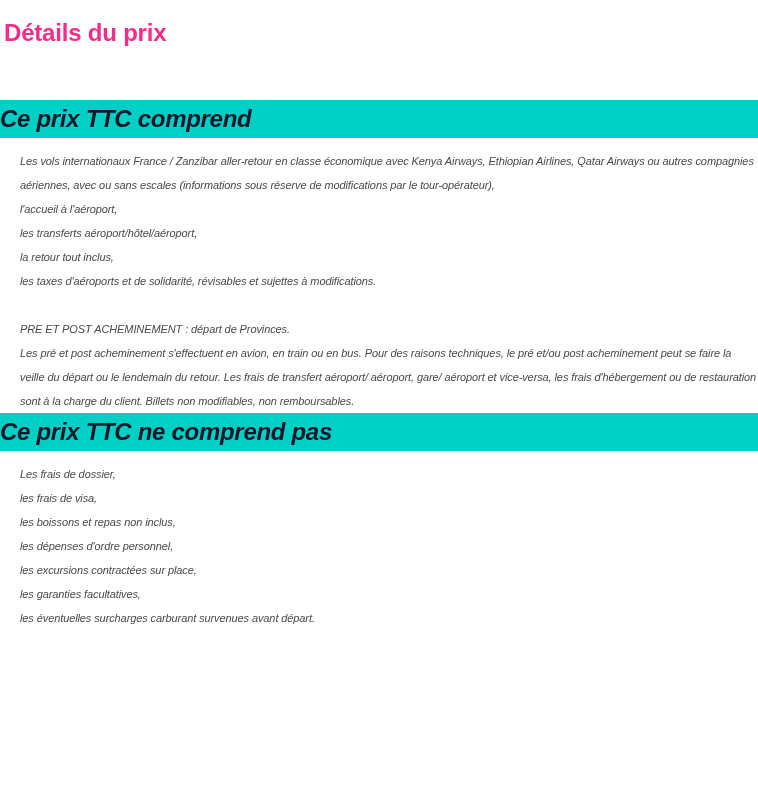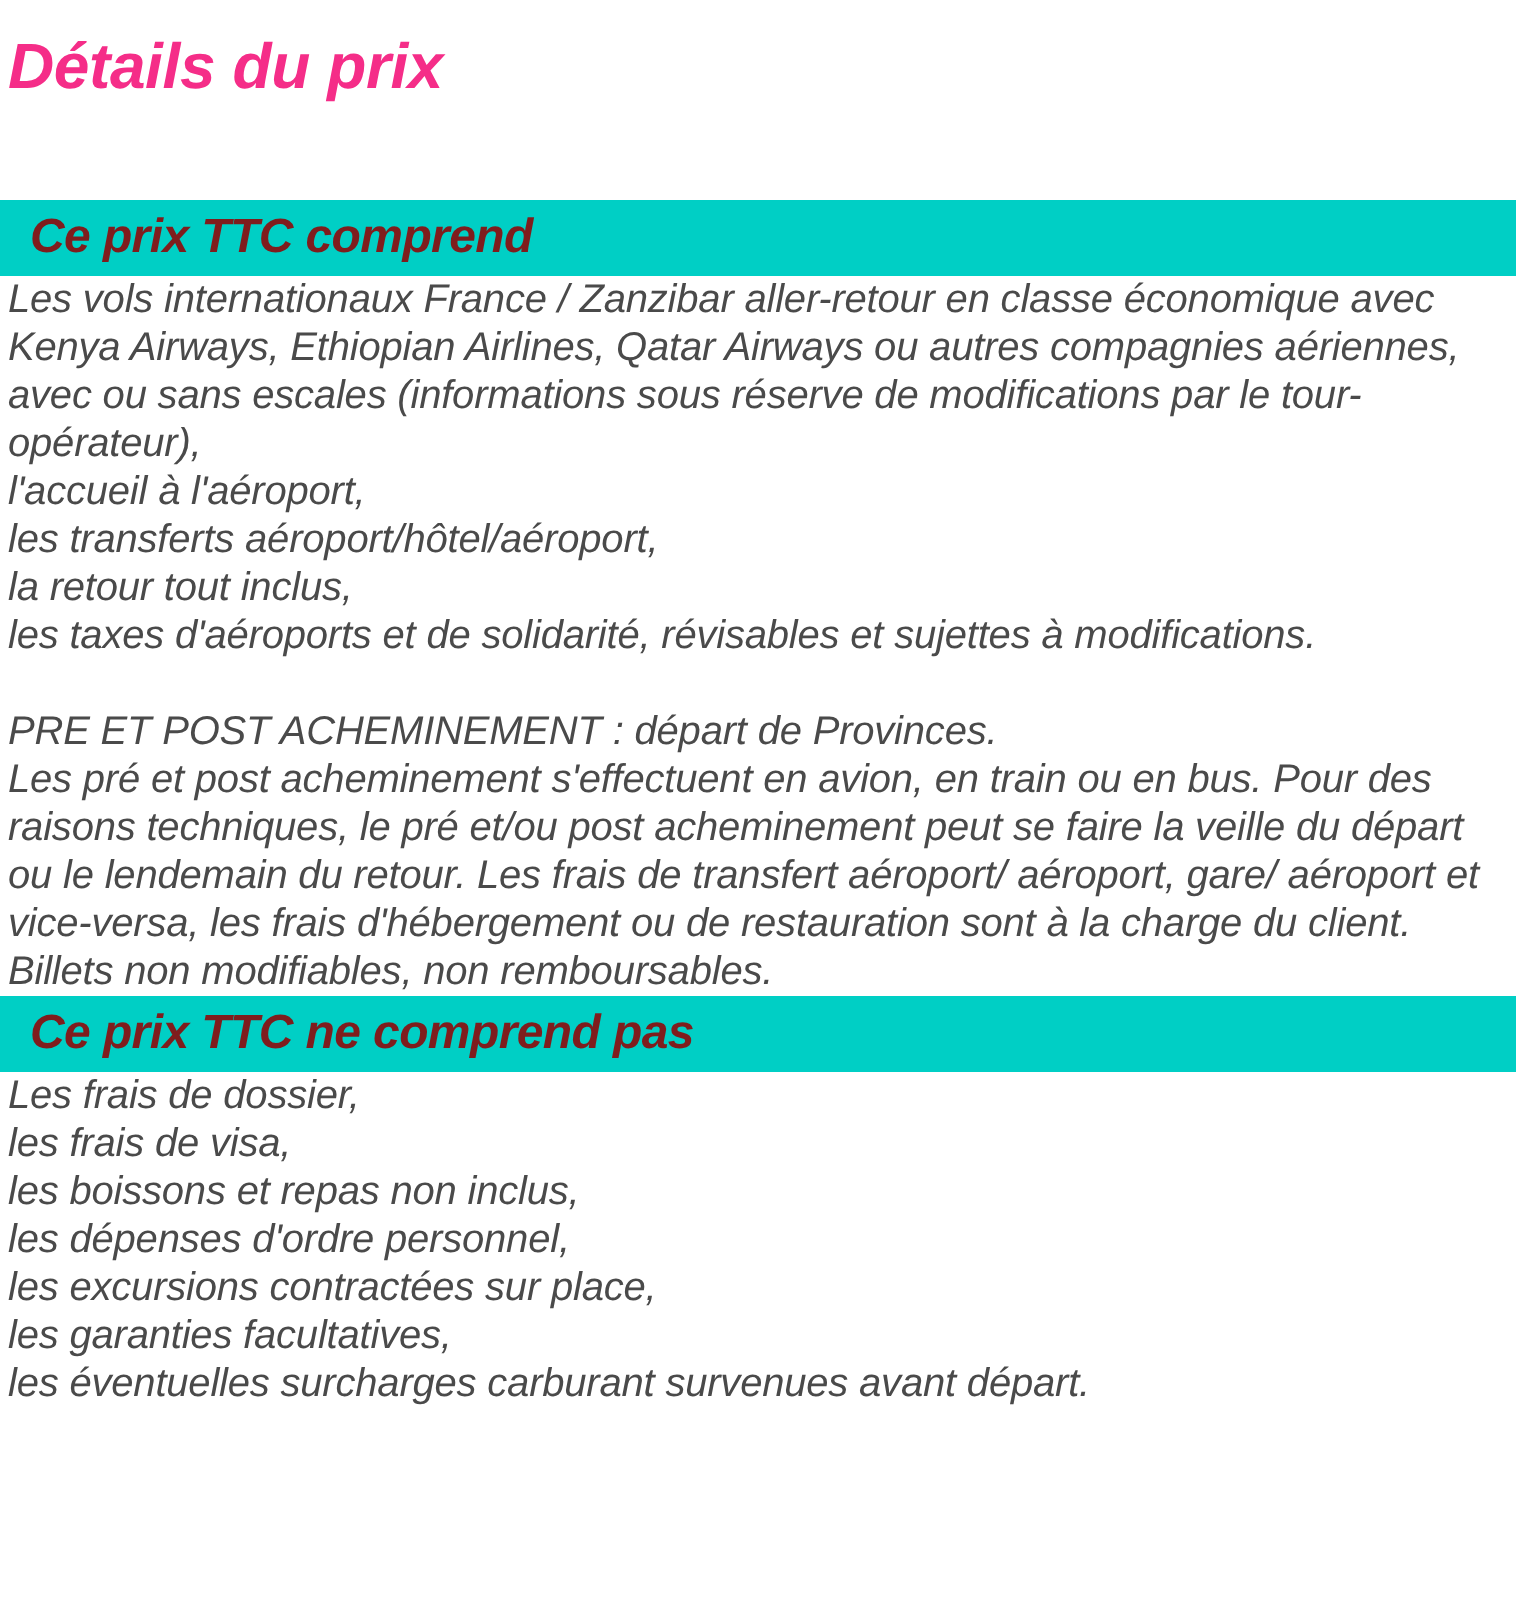--- a/index.html
+++ b/index.html
@@ -8,51 +8,50 @@
     background: #ffffff;
   }
   body {
     width: 758px;
     height: 803px;
     overflow: hidden;
     font-family: "Liberation Sans", sans-serif;
   }
   .page-title {
     margin: 20px 0 0 4px;
-    font-size: 32px;
+    font-size: 24px;
     line-height: 26px;
-    font-style: italic;
     font-weight: bold;
     letter-spacing: -0.2px;
     color: var(--accent-pink, #f52d88);
   }
   .section-banner {
     width: 758px;
     height: 38px;
     background: var(--banner-teal, #00cfc5);
     display: flex;
     align-items: center;
   }
   .banner-included { margin-top: 54px; }
   .banner-not-included { }
   .banner-heading {
-    color: #7f1d1d;
+    color: #0f172a;
     font-style: italic;
     font-weight: bold;
     font-size: 24px;
     letter-spacing: -0.3px;
-    padding-left: 15px;
     white-space: nowrap;
   }
   .text-block {
-    padding-left: 4px;
+    margin-top: 11px;
+    padding-left: 20px;
     padding-right: 0;
     color: var(--body-text, #4a4a4a);
     font-style: italic;
-    font-size: 20px;
+    font-size: 11px;
     line-height: 24px;
     letter-spacing: -0.1px;
   }
   .text-line { min-height: 24px; }
 </style>
 </head>
 <body>
 
 <h1 class="page-title">Détails du prix</h1>
 

